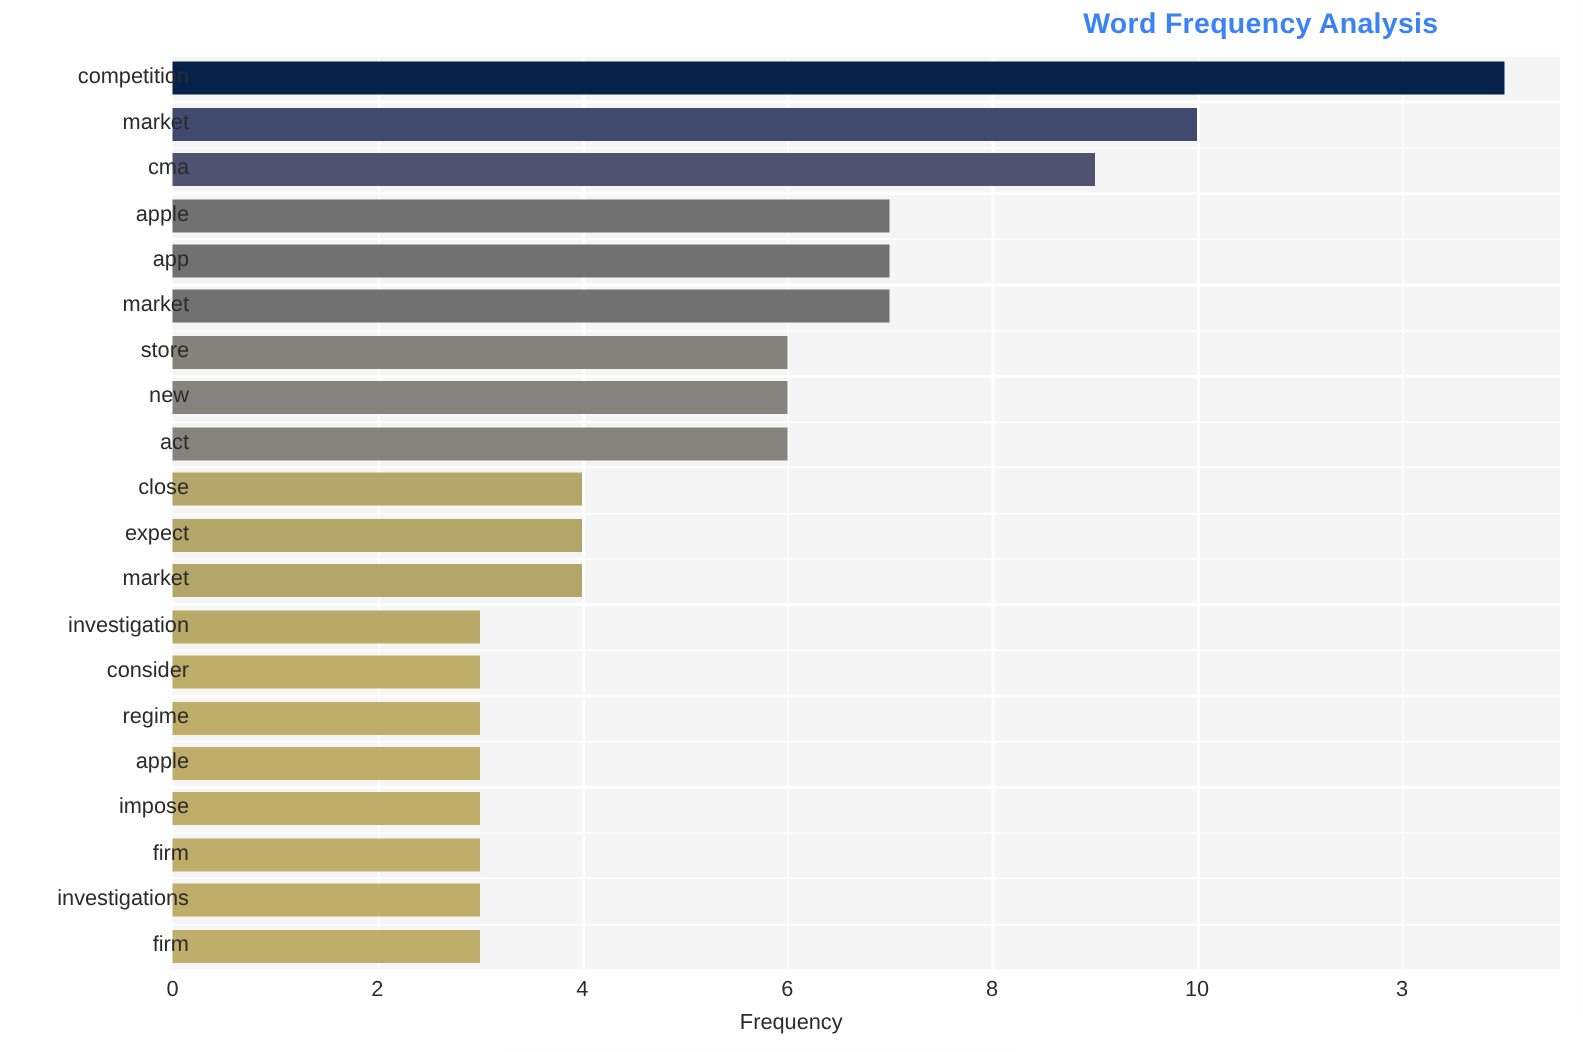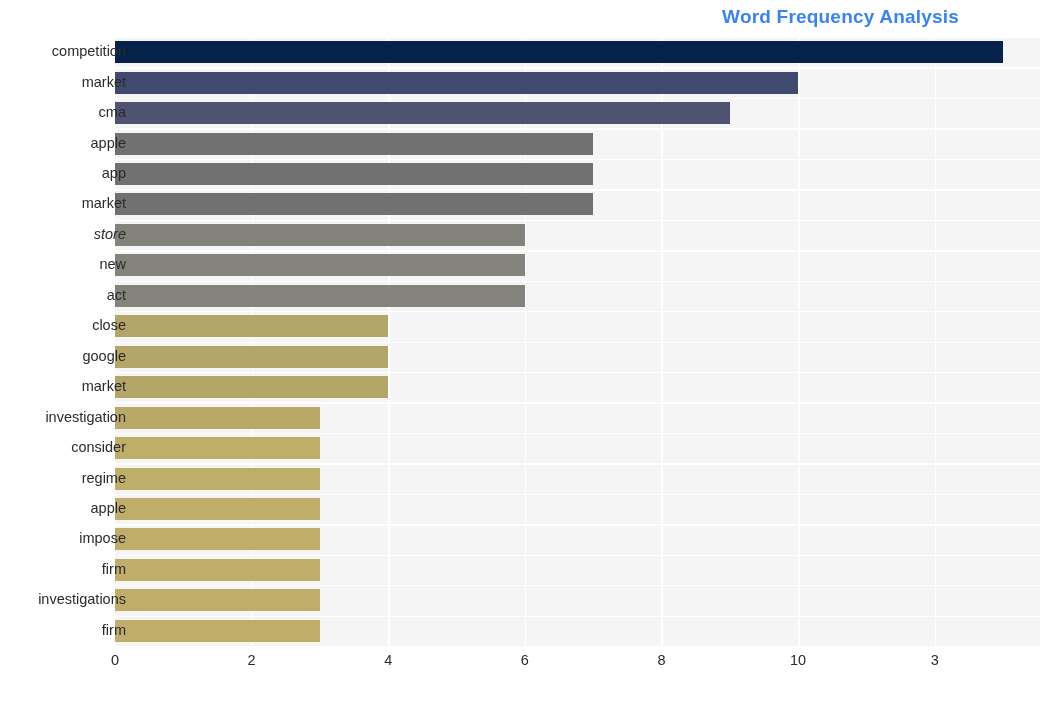--- a/index.html
+++ b/index.html
@@ -160,25 +160,25 @@
       <div class="bar" style="top: 582.775px; width: 204.923px; background: rgb(191, 174, 106);"></div>
     </div>
 
   <div id="y-axis-labels">
       <div class="ytick-label" style="top: 7.225px;">competition</div>
       <div class="ytick-label" style="top: 37.675px;">market</div>
       <div class="ytick-label" style="top: 68.125px;">cma</div>
       <div class="ytick-label" style="top: 98.575px;">apple</div>
       <div class="ytick-label" style="top: 129.025px;">app</div>
       <div class="ytick-label" style="top: 159.475px;">market</div>
-      <div class="ytick-label" style="top: 189.925px; font-style: italic;">store</div>
+      <div class="ytick-label" style="top: 189.925px;">store</div>
       <div class="ytick-label" style="top: 220.375px;">new</div>
       <div class="ytick-label" style="top: 250.825px;">act</div>
       <div class="ytick-label" style="top: 281.275px;">close</div>
-      <div class="ytick-label" style="top: 311.725px;">google</div>
+      <div class="ytick-label" style="top: 311.725px;">expect</div>
       <div class="ytick-label" style="top: 342.175px;">market</div>
       <div class="ytick-label" style="top: 372.625px;">investigation</div>
       <div class="ytick-label" style="top: 403.075px;">consider</div>
       <div class="ytick-label" style="top: 433.525px;">regime</div>
       <div class="ytick-label" style="top: 463.975px;">apple</div>
       <div class="ytick-label" style="top: 494.425px;">impose</div>
       <div class="ytick-label" style="top: 524.875px;">firm</div>
       <div class="ytick-label" style="top: 555.325px;">investigations</div>
       <div class="ytick-label" style="top: 585.775px;">firm</div>
     </div>
@@ -186,14 +186,15 @@
   <div id="x-axis-labels">
       <div class="xtick-label" style="left: 115px;">0</div>
       <div class="xtick-label" style="left: 251.615px;">2</div>
       <div class="xtick-label" style="left: 388.231px;">4</div>
       <div class="xtick-label" style="left: 524.846px;">6</div>
       <div class="xtick-label" style="left: 661.462px;">8</div>
       <div class="xtick-label" style="left: 798.077px;">10</div>
       <div class="xtick-label" style="left: 934.692px;">3</div>
     </div>
 
+  <div id="x-axis-title">Frequency</div>
 
 </div>
 
 </body></html>

